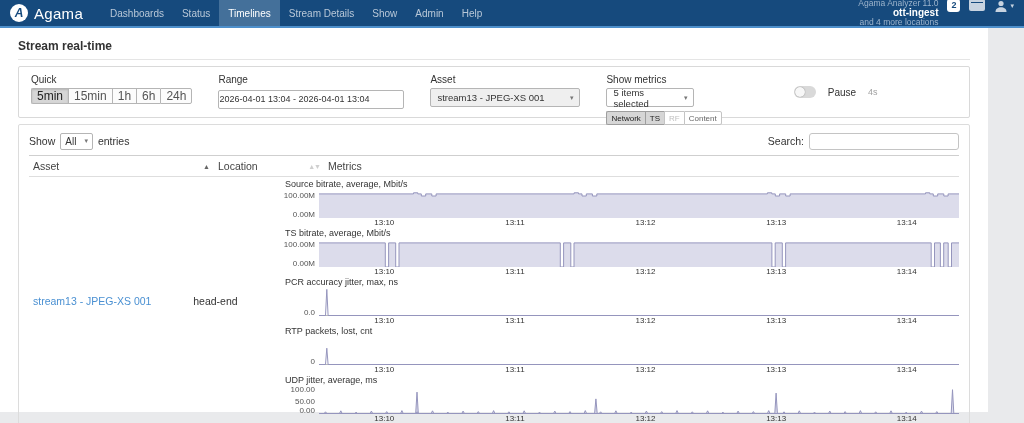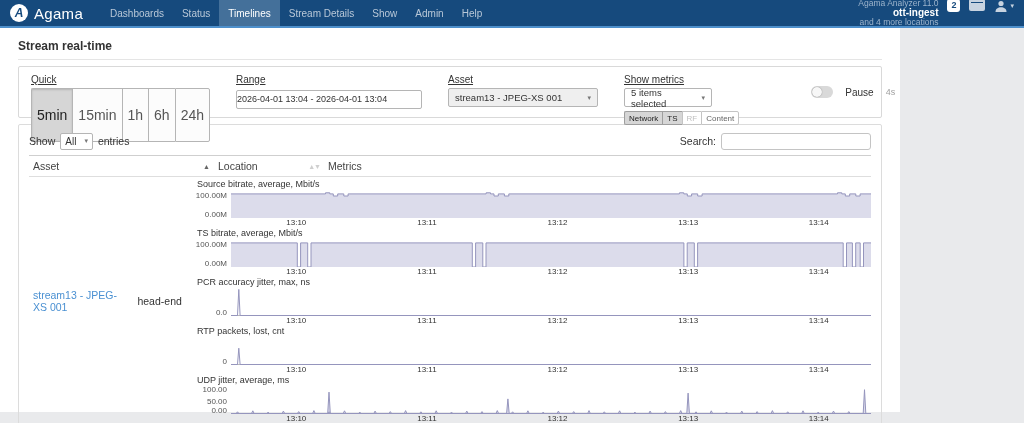--- a/index.html
+++ b/index.html
@@ -33,34 +33,34 @@
   .alarm-badge {
     background: #fff; color: #164a7d; font-size: 9px; font-weight: bold;
     min-width: 13px; height: 13px; border-radius: 3px; padding: 0 2px;
     display: flex; align-items: center; justify-content: center; cursor: pointer;
   }
   .cal-icon { width: 16px; height: 12px; border-radius: 2px; background: #c7d3e0; position: relative; cursor: pointer; }
   .cal-icon::after { content: ""; position: absolute; left: 2px; right: 2px; top: 3px; height: 1.5px; background: #164a7d; }
   .user-wrap { display: flex; align-items: center; gap: 2px; cursor: pointer; }
   .caret-white { font-size: 7px; color: #c7d3e0; }
   
-  .content { background: #fff; width: 900px; height: 384px; padding: 0 18px; }
+  .content { background: #fff; width: 988px; height: 384px; padding: 0 18px; }
   .page-title-row { padding: 8px 0 5px 0; border-bottom: 1px solid #e5e5e5; }
   .page-title { font-size: 12px; font-weight: bold; color: #333; }
   
   .filter-panel {
     margin-top: 6px; border: 1px solid #d9d9d9; border-radius: 2px;
     padding: 7px 12px 8px 12px; display: flex; align-items: flex-start; height: 52px;
   }
   .fgroup { margin-right: 26px; }
-  .flabel { font-size: 10px; color: #333; margin-bottom: 3px; text-decoration: underline; }
+  .flabel { font-size: 10px; color: #333; margin-bottom: 3px; }
   .btn-group { display: flex; }
   .qbtn {
-    font-size: 14px; color: #555; background: #fcfcfc; border: 1px solid #b5b5b5;
-    border-right: none; padding: 18px 5px; cursor: pointer; white-space: nowrap;
+    font-size: 12px; color: #555; background: #fcfcfc; border: 1px solid #b5b5b5;
+    border-right: none; padding: 0 5px; cursor: pointer; white-space: nowrap;
   }
   .btn-group .qbtn:first-child { border-radius: 2px 0 0 2px; }
   .btn-group .qbtn:last-child { border-right: 1px solid #b5b5b5; border-radius: 0 2px 2px 0; }
   .qbtn.sel { background: #d6d6d6; color: #222; box-shadow: inset 0 1px 2px rgba(0,0,0,.15); }
   .text-input {
     font-family: "Liberation Sans", sans-serif; font-size: 9px; color: #333;
     border: 1px solid #b5b5b5; border-radius: 2px; height: 19px; padding: 0 0; width: 186px;
     background: #fff;
   }
   .fake-select {

